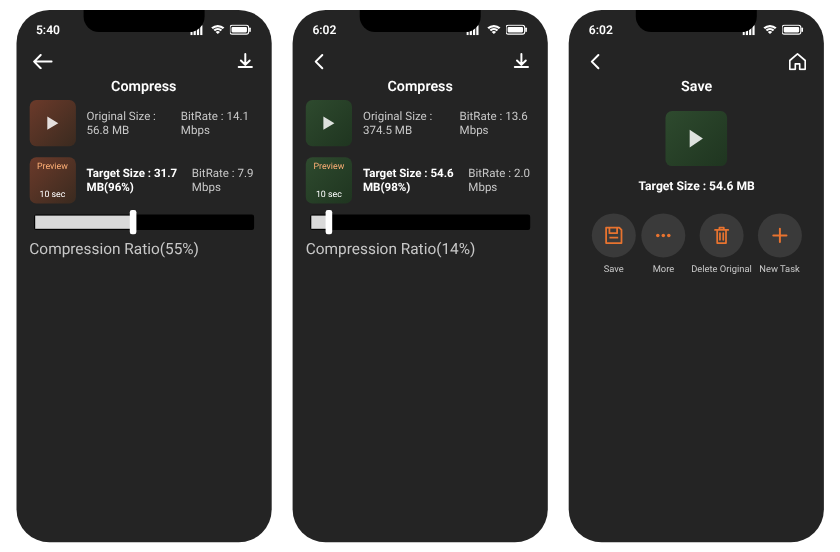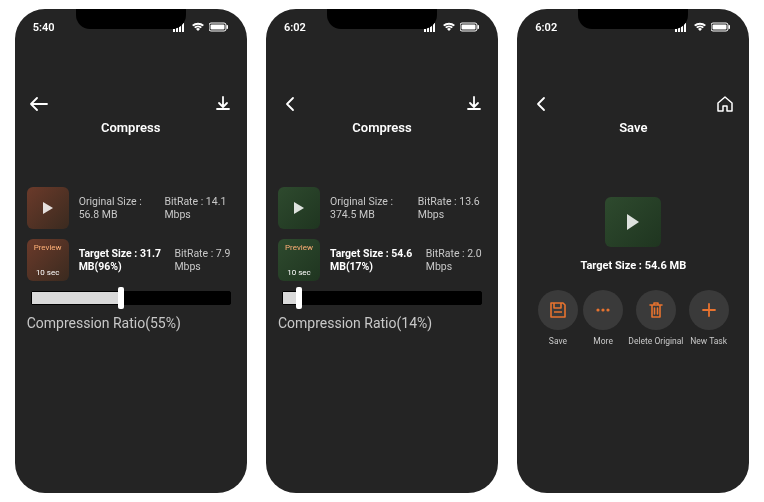--- a/index.html
+++ b/index.html
@@ -17,21 +17,20 @@
   .phone {
     width: 232px;
     height: 484px;
     background: #242424;
     border-radius: 30px;
     position: relative;
     overflow: hidden;
     color: #fff;
     display: flex;
     flex-direction: column;
-    gap: 48px;
   }
   .notch {
     position: absolute;
     top: 0; left: 50%; transform: translateX(-50%);
     width: 110px; height: 20px;
     background: #000;
     border-bottom-left-radius: 14px;
     border-bottom-right-radius: 14px;
     z-index: 10;
   }
@@ -224,21 +223,21 @@
         <span class="line1">Original Size : 374.5 MB</span>
         <span class="line1">BitRate : 13.6 Mbps</span>
       </div>
     </div>
     <div class="row">
       <div class="thumb green">
         <span class="prev-label">Preview</span>
         <span class="prev-sec">10 sec</span>
       </div>
       <div class="info">
-        <span class="line1 bold">Target Size : 54.6 MB(17%)</span>
+        <span class="line1 bold">Target Size : 54.6 MB(98%)</span>
         <span class="line1">BitRate : 2.0 Mbps</span>
       </div>
     </div>
     <div class="slider-wrap">
       <div class="slider-track">
         <div class="slider-fill" style="width:8%"></div>
         <div class="slider-thumb" style="left:8%"></div>
       </div>
     </div>
     <div class="ratio-label">Compression Ratio(14%)</div>

